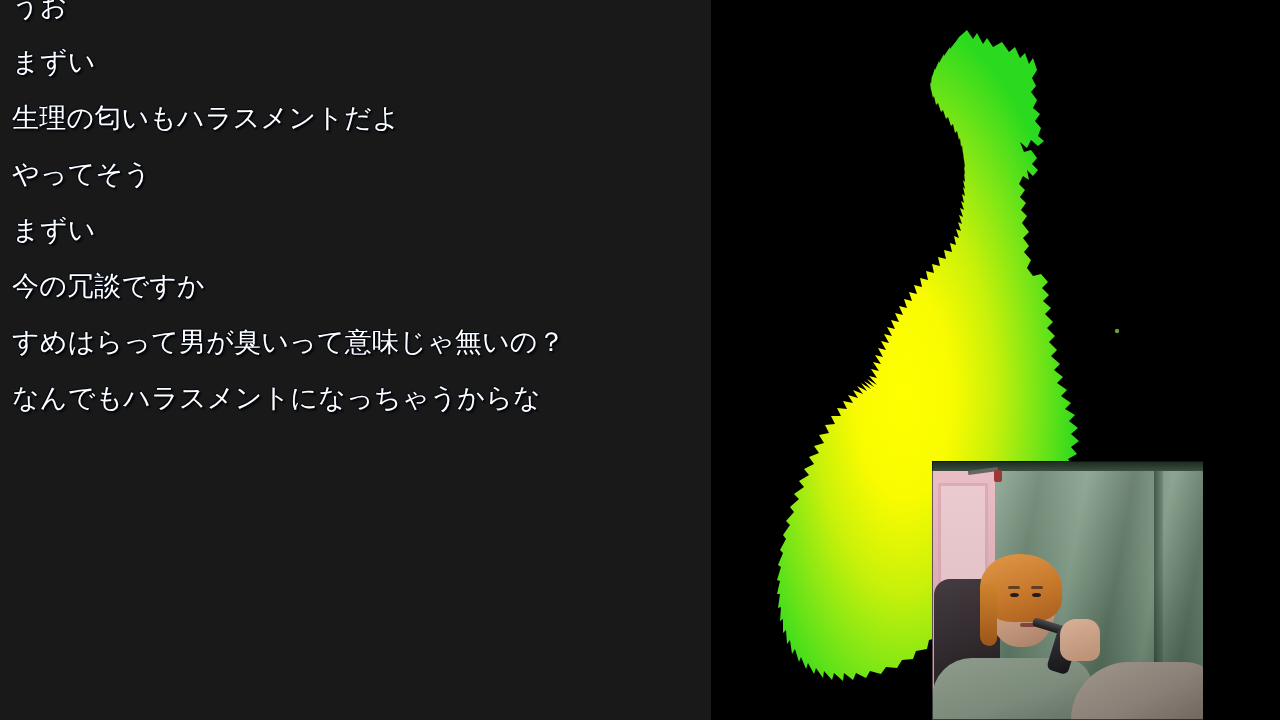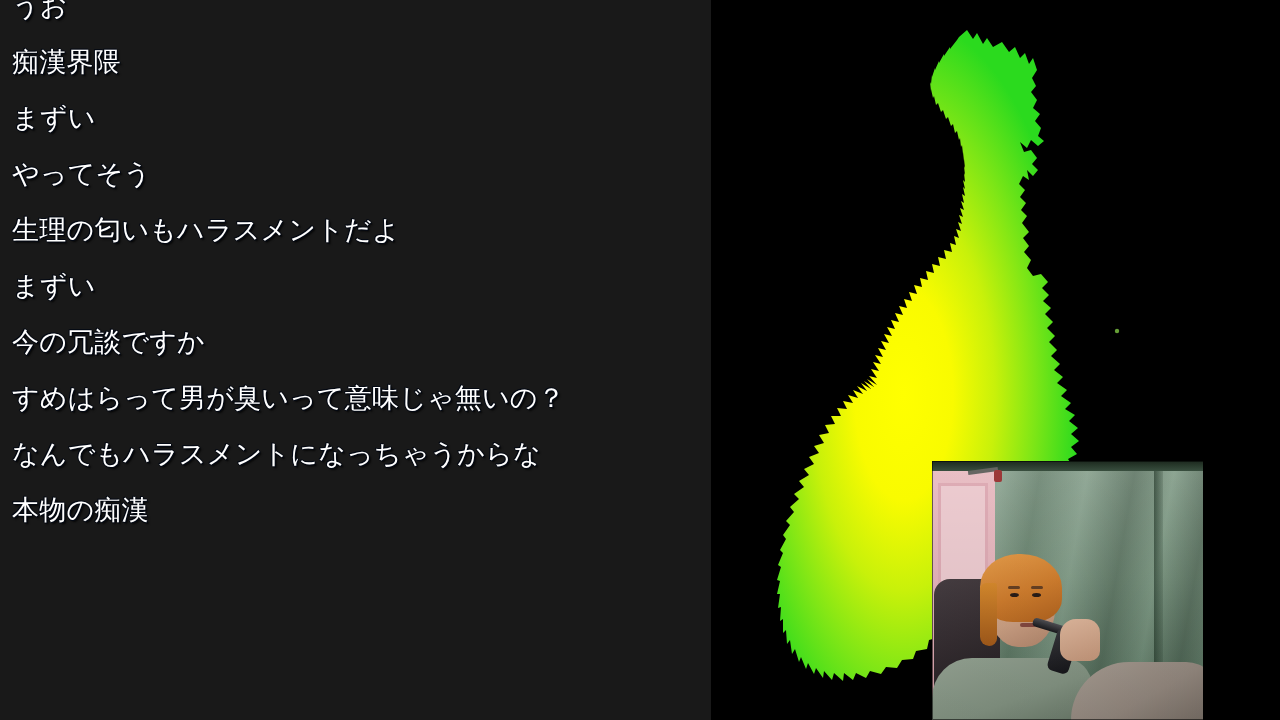--- a/index.html
+++ b/index.html
@@ -266,29 +266,27 @@
   }
 </style>
 </head>
 <body>
 
 <div id="stage">
 
   <div id="chat-panel">
     <ul id="chat-list">
       <li class="chat-message">うお</li>
-      <li class="chat-message">痴漢界隈</li>
       <li class="chat-message">まずい</li>
+      <li class="chat-message">生理の匂いもハラスメントだよ</li>
       <li class="chat-message">やってそう</li>
-      <li class="chat-message">生理の匂いもハラスメントだよ</li>
       <li class="chat-message">まずい</li>
       <li class="chat-message">今の冗談ですか</li>
       <li class="chat-message">すめはらって男が臭いって意味じゃ無いの？</li>
       <li class="chat-message">なんでもハラスメントになっちゃうからな</li>
-      <li class="chat-message">本物の痴漢</li>
     </ul>
   </div>
 
   <div id="map-area">
     <svg id="map-svg" viewBox="0 0 569 720" preserveAspectRatio="xMidYMid meet">
       <defs>
         <radialGradient id="prefGrad" cx="42%" cy="56%" r="58%">
           <stop offset="0%" stop-color="#ffff00"></stop>
           <stop offset="28%" stop-color="#f9fb00"></stop>
           <stop offset="52%" stop-color="#c8f10a"></stop>

